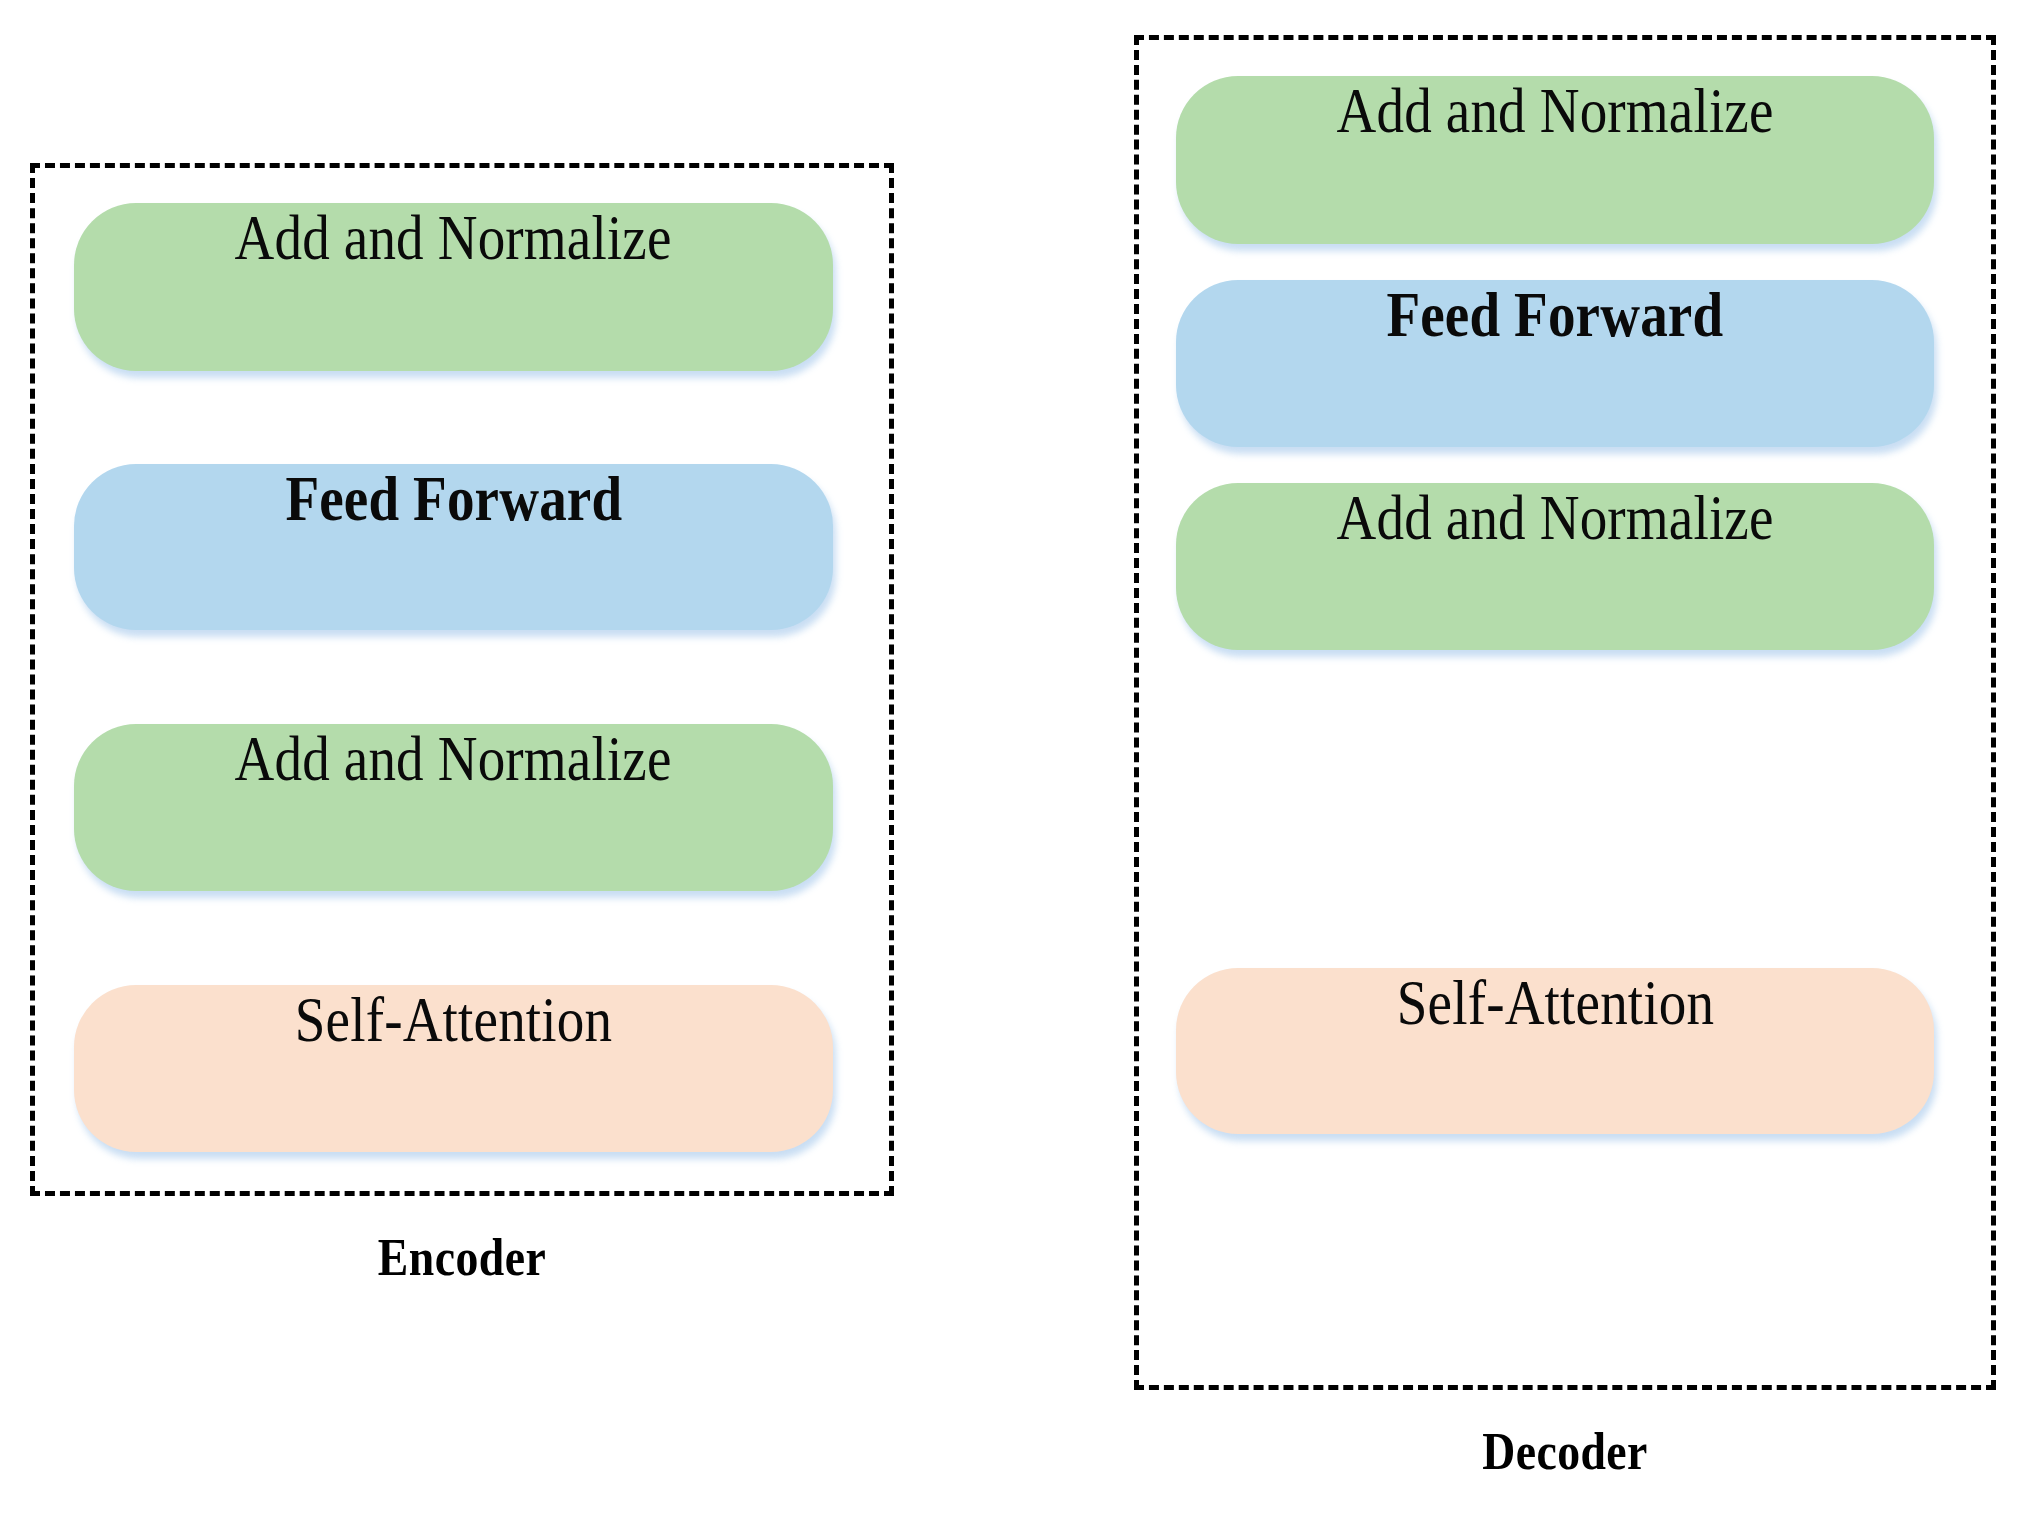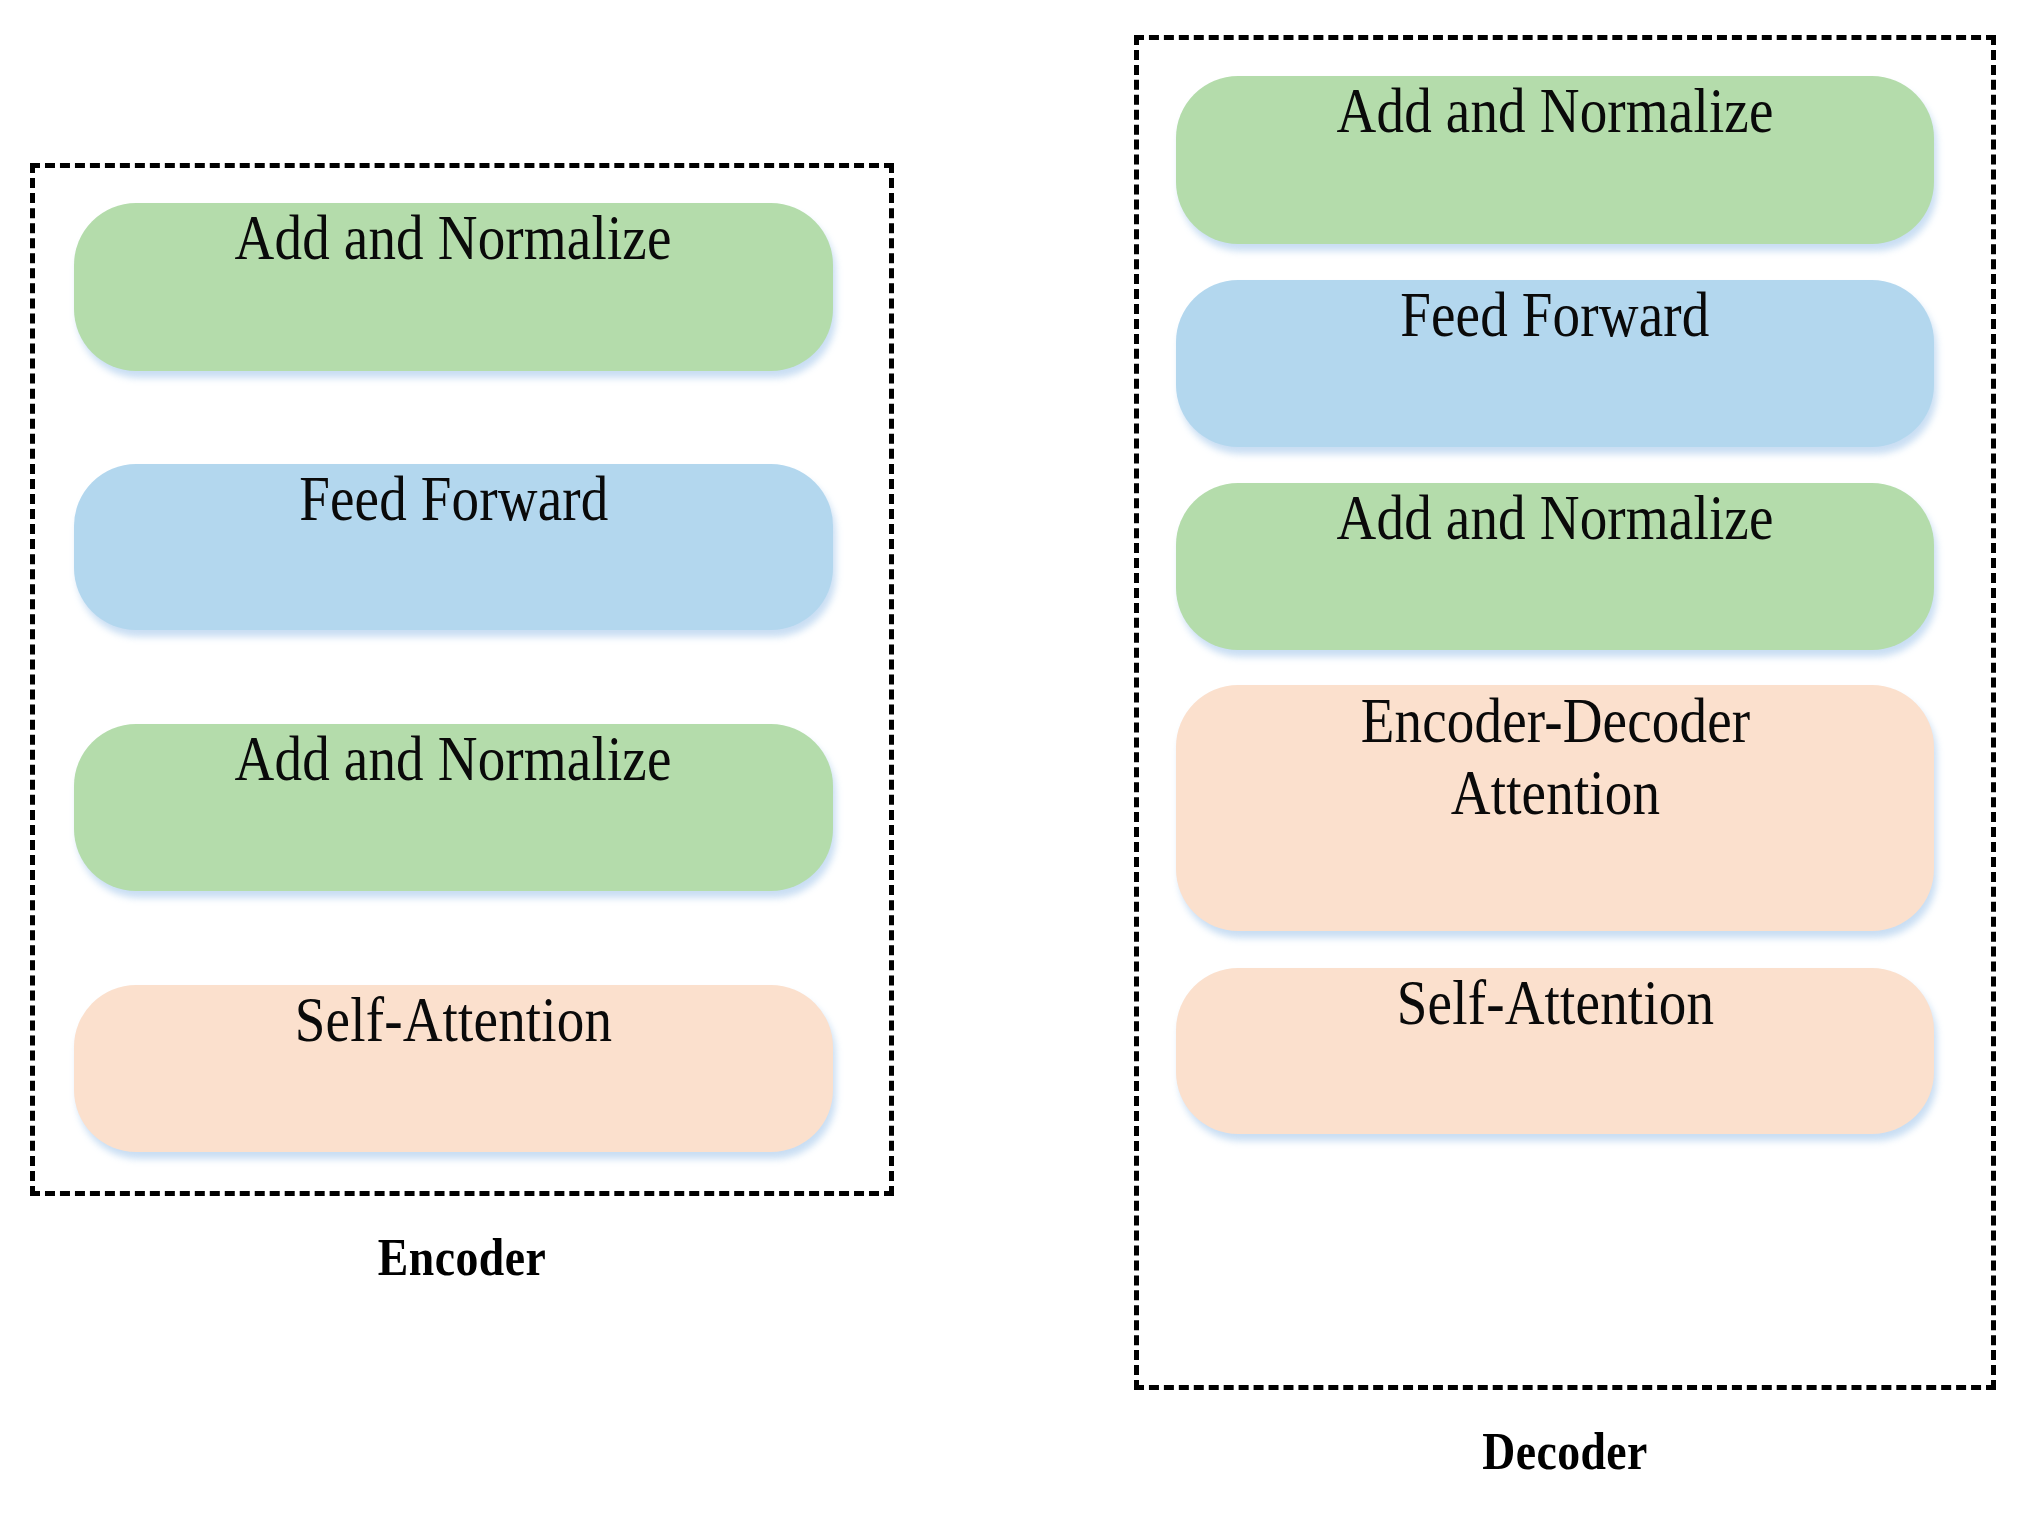--- a/index.html
+++ b/index.html
@@ -83,21 +83,21 @@
     text-align: center;
     white-space: pre-line;
     transform: scaleX(0.86);
     letter-spacing: 0.2px;
   }
   .block.two-line .blabel {
     line-height: 1.12;
   }
 
   .c-green  { background: #b4dcab; }
-  .c-blue   { background: #b3d7ee; }
+  .c-blue   { background: #b3d7ee; font-weight: bold; }
   .c-peach  { background: #fbe0cd; }
 
   
   #enc-b0 { left: 74px;  top: 203px;  width: 759px; height: 168px; }
   #enc-b1 { left: 74px;  top: 464px;  width: 759px; height: 166px; }
   #enc-b2 { left: 74px;  top: 724px;  width: 759px; height: 167px; }
   #enc-b3 { left: 74px;  top: 985px;  width: 759px; height: 167px; }
 
   
   #dec-b0 { left: 1176px; top: 76px;   width: 758px; height: 168px; }
@@ -138,24 +138,20 @@
   </div>
 
   <div class="block c-blue" id="dec-b1">
     <span class="blabel">Feed Forward</span>
   </div>
 
   <div class="block c-green" id="dec-b2">
     <span class="blabel">Add and Normalize</span>
   </div>
 
-  <div class="block c-peach two-line" id="dec-b3">
-    <span class="blabel">Encoder-Decoder
-Attention</span>
-  </div>
 
   <div class="block c-peach" id="dec-b4">
     <span class="blabel">Self-Attention</span>
   </div>
 
   <div class="stack-label" id="decoder-label">Decoder</div>
 
 </div>
 
 </body></html>

